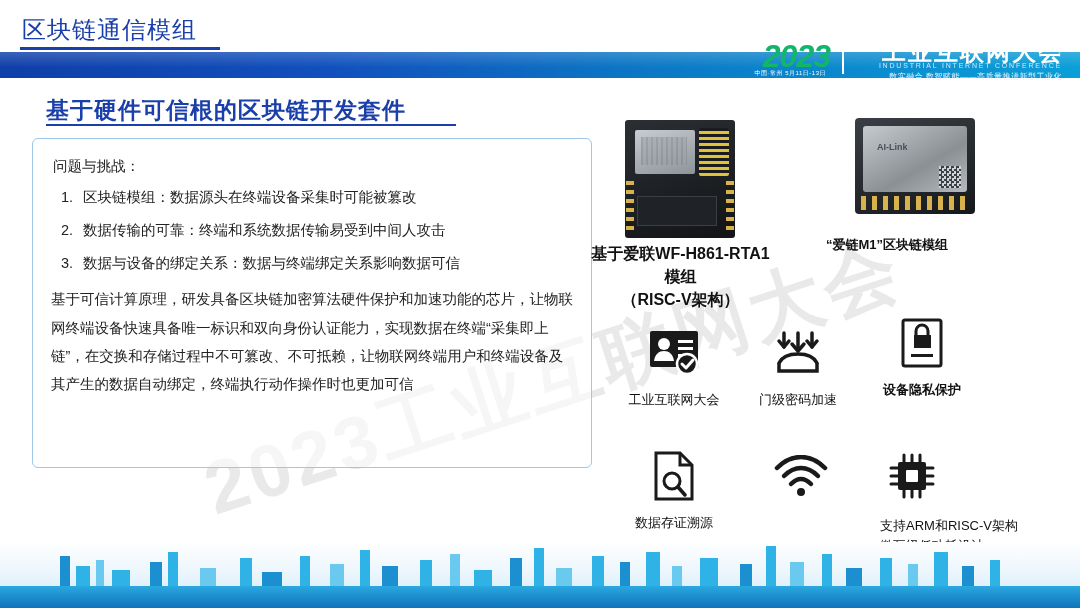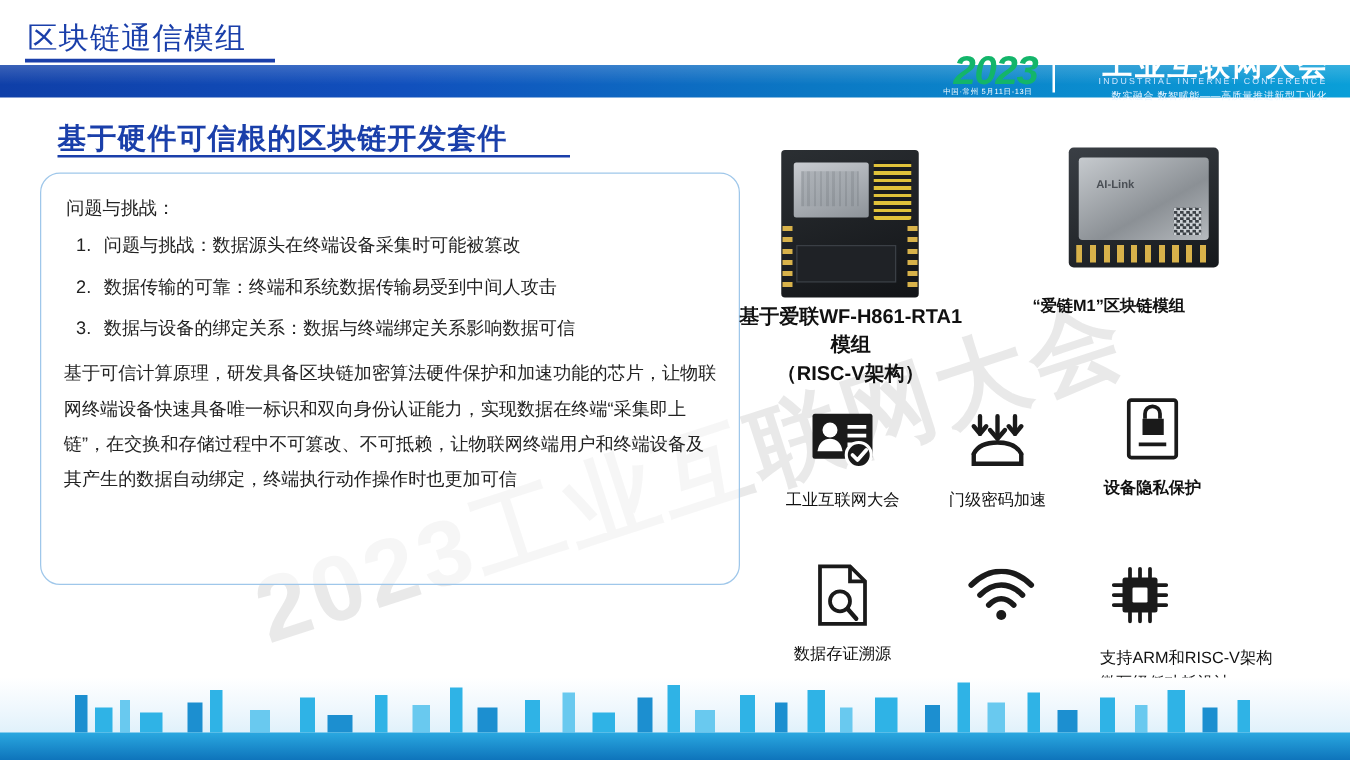--- a/index.html
+++ b/index.html
@@ -64,21 +64,21 @@
     letter-spacing:1px;
   }
   #section-underline {
     position:absolute; left:46px; top:124px; width:410px; height:2px;
     background:#1a3faa;
   }
 
   
   #text-panel {
     position:absolute; left:32px; top:138px; width:560px; height:330px;
-    border:1px solid #9fc7ea; border-radius:16px;
+    border:1px solid #9fc7ea; border-radius:6px;
     background:rgba(255,255,255,.6);
     padding:16px 18px 10px 18px;
   }
   .panel-lead { font-size:14.5px; color:#222; margin:2px 0 11px 2px; }
   ol.challenges { margin:0 0 0 4px; padding-left:22px; }
   ol.challenges li {
     font-size:14.5px; color:#222; line-height:1.5; margin-bottom:11px;
     padding-left:6px;
   }
   #panel-paragraph {
@@ -198,21 +198,21 @@
 <div id="logo-sub">数实融合 数智赋能——高质量推进新型工业化</div>
 
 <div id="section-heading">基于硬件可信根的区块链开发套件</div>
 <div id="section-underline"></div>
 
 <div id="watermark">2023工业互联网大会</div>
 
 <div id="text-panel">
   <div class="panel-lead">问题与挑战：</div>
   <ol class="challenges">
-    <li>问题与挑战：数据源头在终端设备采集时可能被篡改</li>
+    <li>区块链模组：数据源头在终端设备采集时可能被篡改</li>
     <li>数据传输的可靠：终端和系统数据传输易受到中间人攻击</li>
     <li>数据与设备的绑定关系：数据与终端绑定关系影响数据可信</li>
   </ol>
   <div id="panel-paragraph">基于可信计算原理，研发具备区块链加密算法硬件保护和加速功能的芯片，让物联网终端设备快速具备唯一标识和双向身份认证能力，实现数据在终端“采集即上链”，在交换和存储过程中不可篡改、不可抵赖，让物联网终端用户和终端设备及其产生的数据自动绑定，终端执行动作操作时也更加可信</div>
 </div>
 
 <div id="board-v1">
   <div class="shield"></div>
   <div class="ant"></div>
   <div class="chipblk"></div>

